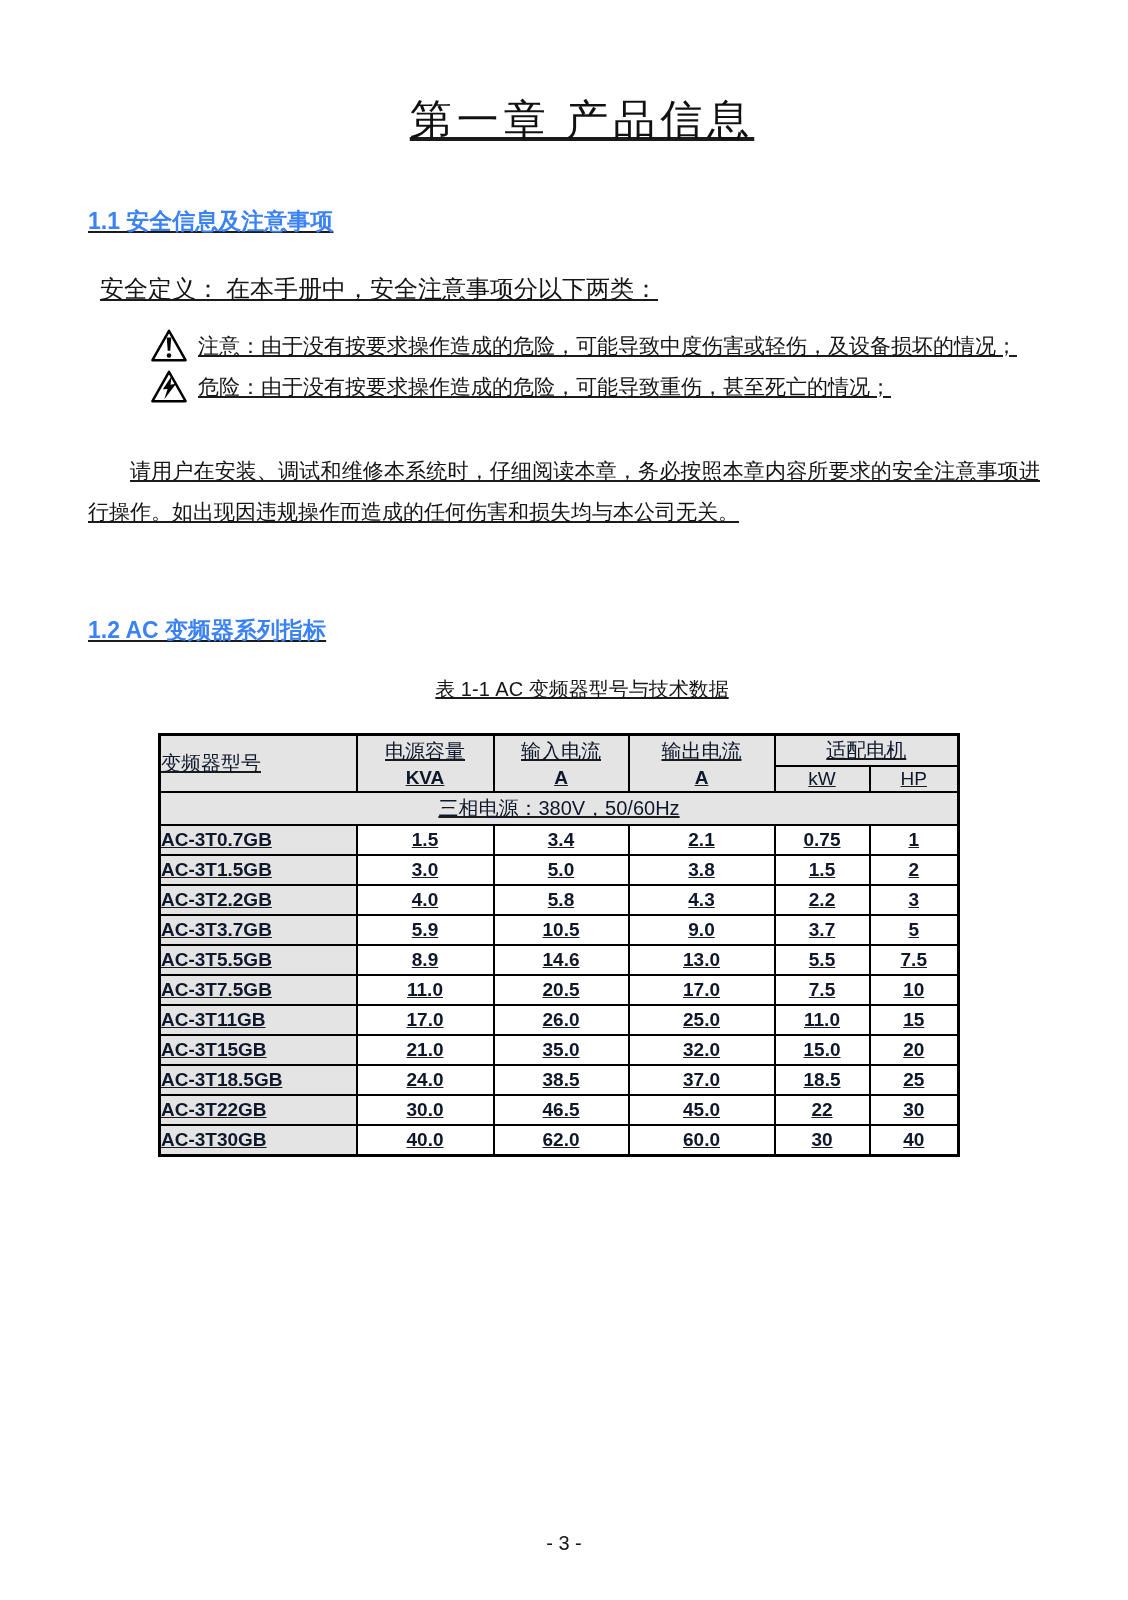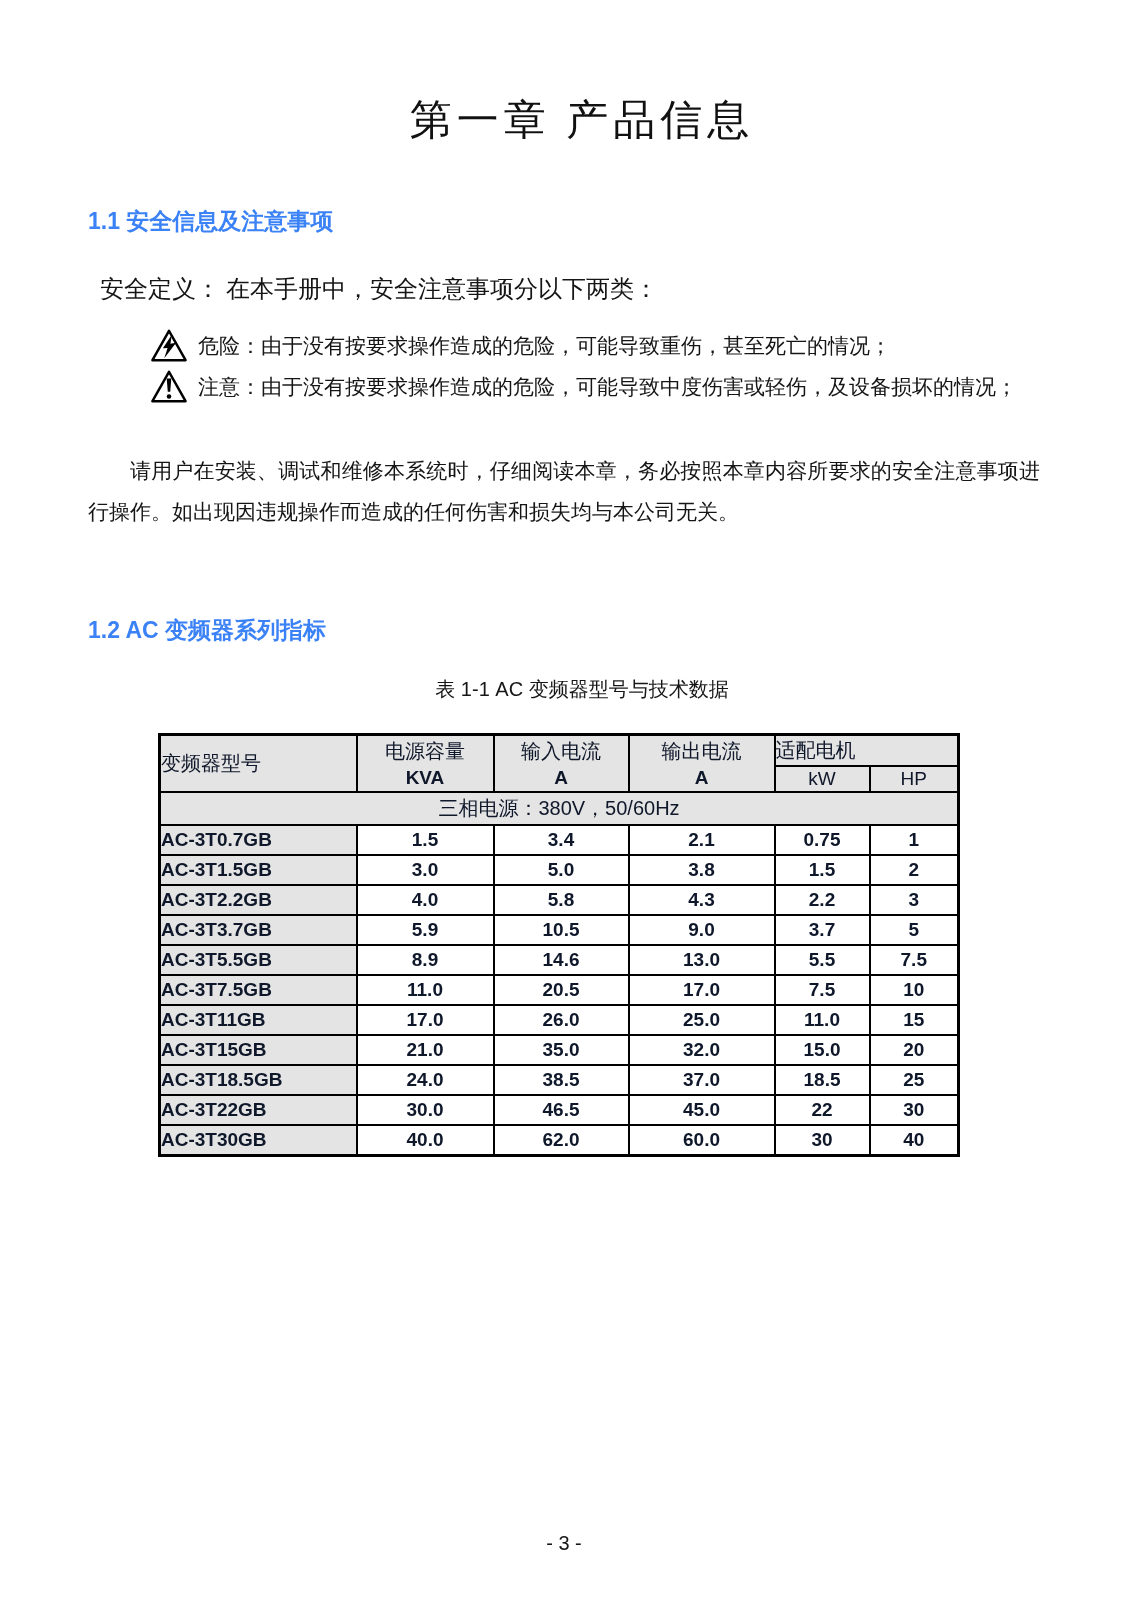--- a/index.html
+++ b/index.html
@@ -5,21 +5,21 @@
   html,body{margin:0;padding:0;background:#888;}
   .page{
     position:relative;
     width:1128px;height:1600px;
     margin:0 auto;
     background:#ffffff;
     color:#1b1b1b;
     font-family:"Liberation Serif", serif;
     overflow:hidden;
   }
-  .content{padding:92px 52px 0 88px;}
+  .content{padding:92px 52px 0 88px;text-decoration:underline;}
 
   .doc-title{
     margin:0;
     text-align:center;
     font-family:"Liberation Serif", serif;
     font-weight:400;
     font-size:42px;
     letter-spacing:5px;
     color:#111;
   }
@@ -104,21 +104,21 @@
     font-size:20px;
     vertical-align:middle;
   }
   th.col-head .unit{
     display:block;
     font-weight:700;
     font-size:19px;
     line-height:24px;
   }
   th.col-head .lbl{display:block;line-height:29px;}
-  th.motor-head{height:29px;font-weight:400;font-size:20px;text-align:left;}
+  th.motor-head{height:29px;font-weight:400;font-size:20px;text-align:center;}
   th.sub-unit{height:24px;font-weight:400;font-size:19px;text-align:center;}
   td.subheader-cell{
     height:31px;
     text-align:center;
     font-size:20px;
   }
   table.spec tbody td{height:28px;font-size:19px;}
   td.model-cell{
     text-align:left;
     padding-left:5px;
@@ -147,38 +147,38 @@
 <div class="page">
   <div class="content">
 
     <h1 class="doc-title">第一章 产品信息</h1>
 
     <h2 class="sec-heading h11">1.1 安全信息及注意事项</h2>
 
     <p class="intro-line">安全定义： 在本手册中，安全注意事项分以下两类：</p>
 
     <div class="warnings">
-      <div class="warning-row">
-        <span class="warning-icon">
-          <svg width="38" height="36" viewBox="0 0 40 38">
-            <path d="M20 3 L37.5 34 H2.5 Z" fill="none" stroke="#000" stroke-width="2.6" stroke-linejoin="round"></path>
-            <polygon points="23,7 13.5,21.5 18.5,21 15,32 27.5,15.5 21.5,16.5" fill="#000"></polygon>
-          </svg>
-        </span>
-        <span class="warning-text">危险：由于没有按要求操作造成的危险，可能导致重伤，甚至死亡的情况；</span>
-      </div>
       <div class="warning-row">
         <span class="warning-icon">
           <svg width="38" height="36" viewBox="0 0 40 38">
             <path d="M20 3 L37.5 34 H2.5 Z" fill="none" stroke="#000" stroke-width="2.6" stroke-linejoin="round"></path>
             <path d="M17.6 10 L22.4 10 L21.3 24 L18.7 24 Z" fill="#000"></path>
             <circle cx="20" cy="29" r="2.4" fill="#000"></circle>
           </svg>
         </span>
         <span class="warning-text">注意：由于没有按要求操作造成的危险，可能导致中度伤害或轻伤，及设备损坏的情况；</span>
+      </div>
+      <div class="warning-row">
+        <span class="warning-icon">
+          <svg width="38" height="36" viewBox="0 0 40 38">
+            <path d="M20 3 L37.5 34 H2.5 Z" fill="none" stroke="#000" stroke-width="2.6" stroke-linejoin="round"></path>
+            <polygon points="23,7 13.5,21.5 18.5,21 15,32 27.5,15.5 21.5,16.5" fill="#000"></polygon>
+          </svg>
+        </span>
+        <span class="warning-text">危险：由于没有按要求操作造成的危险，可能导致重伤，甚至死亡的情况；</span>
       </div>
     </div>
 
     <p class="body-paragraph">请用户在安装、调试和维修本系统时，仔细阅读本章，务必按照本章内容所要求的安全注意事项进行操作。如出现因违规操作而造成的任何伤害和损失均与本公司无关。</p>
 
     <h2 class="sec-heading h12">1.2 AC 变频器系列指标</h2>
 
     <div class="table-caption">表 1-1 AC 变频器型号与技术数据</div>
 
     <table class="spec">

